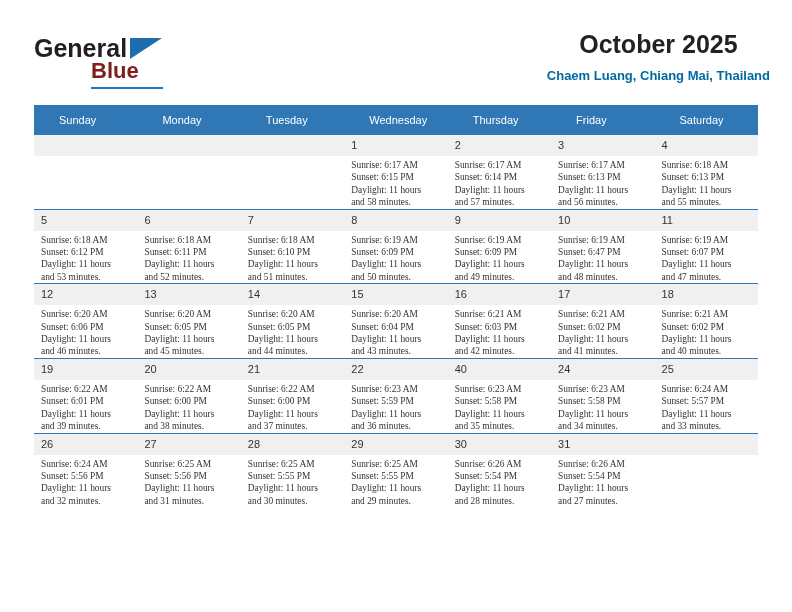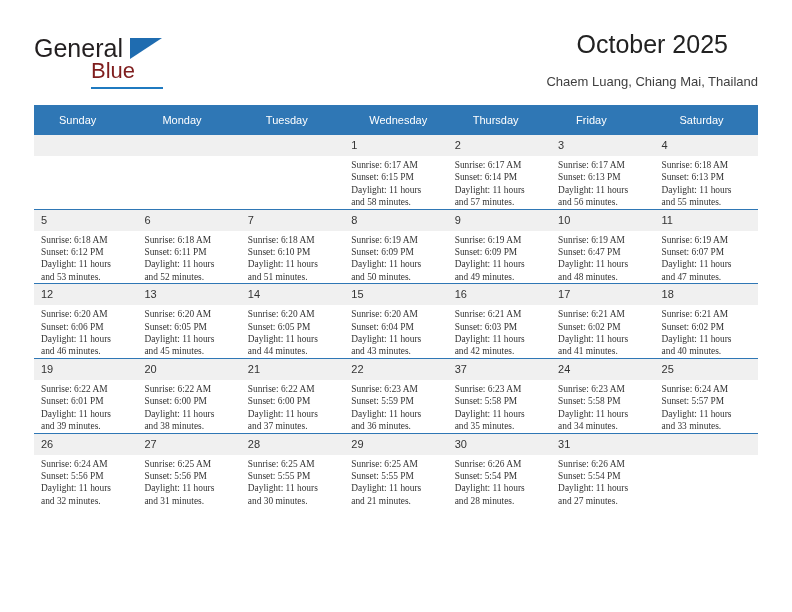--- a/index.html
+++ b/index.html
@@ -19,22 +19,23 @@
     width: 792px;
     height: 612px;
     box-sizing: border-box;
   }
 
   
   .header {
     position: absolute;
     left: 34px;
     top: 28px;
-    right: 34px;
+    right: 22px;
     height: 66px;
+    font-weight: bold;
   }
   .logo {
     position: absolute;
     left: 0;
     top: 6px;
     width: 230px;
     height: 56px;
   }
   .logo-general {
     position: absolute;
@@ -77,23 +78,23 @@
     text-align: center;
   }
   .cal-title {
     font-size: 25px;
     color: #222222;
     line-height: 32px;
     white-space: nowrap;
   }
   .cal-subtitle {
     font-size: 13px;
-    color: #404040;
+    color: #0369a1;
     line-height: 20px;
-    margin-top: 12px;
+    margin-top: 6px;
     white-space: nowrap;
   }
 
   
   .calendar {
     position: absolute;
     left: 34px;
     top: 105px;
     width: 724px;
     border-collapse: collapse;
@@ -382,21 +383,21 @@
           <td>
             <div class="daynum">22</div>
             <div class="details">
               <div>Sunrise: 6:23 AM</div>
               <div>Sunset: 5:59 PM</div>
               <div>Daylight: 11 hours</div>
               <div>and 36 minutes.</div>
             </div>
           </td>
           <td>
-            <div class="daynum">37</div>
+            <div class="daynum">40</div>
             <div class="details">
               <div>Sunrise: 6:23 AM</div>
               <div>Sunset: 5:58 PM</div>
               <div>Daylight: 11 hours</div>
               <div>and 35 minutes.</div>
             </div>
           </td>
           <td>
             <div class="daynum">24</div>
             <div class="details">
@@ -443,21 +444,21 @@
               <div>Daylight: 11 hours</div>
               <div>and 30 minutes.</div>
             </div>
           </td>
           <td>
             <div class="daynum">29</div>
             <div class="details">
               <div>Sunrise: 6:25 AM</div>
               <div>Sunset: 5:55 PM</div>
               <div>Daylight: 11 hours</div>
-              <div>and 21 minutes.</div>
+              <div>and 29 minutes.</div>
             </div>
           </td>
           <td>
             <div class="daynum">30</div>
             <div class="details">
               <div>Sunrise: 6:26 AM</div>
               <div>Sunset: 5:54 PM</div>
               <div>Daylight: 11 hours</div>
               <div>and 28 minutes.</div>
             </div>

